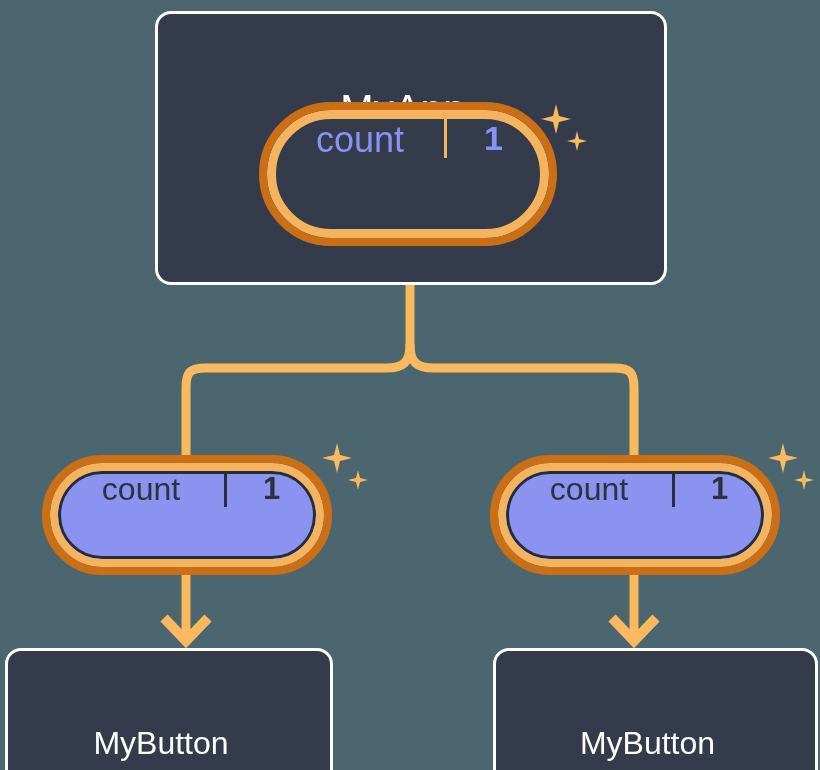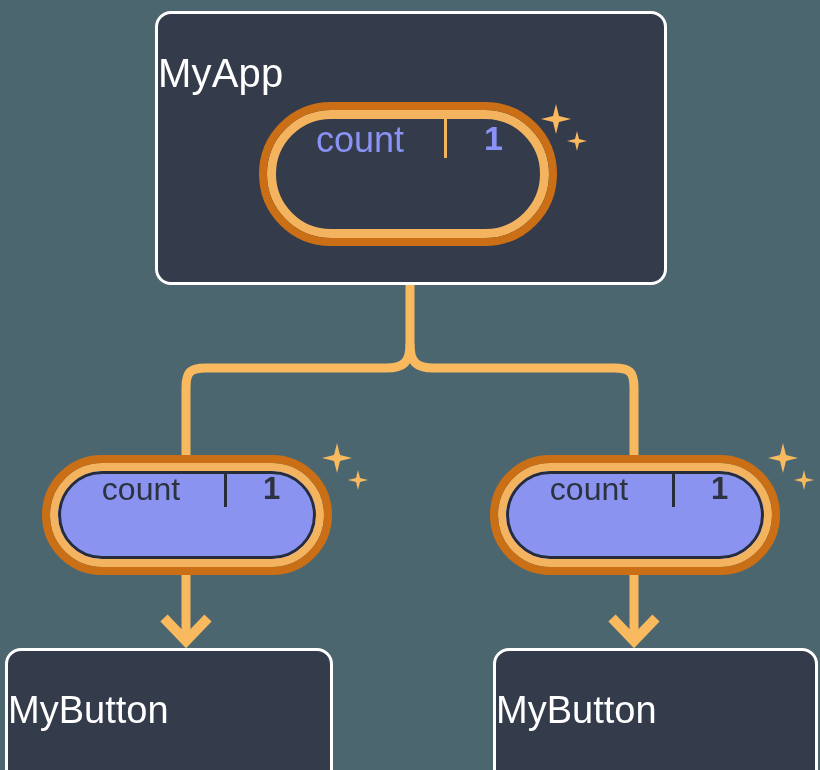--- a/index.html
+++ b/index.html
@@ -35,23 +35,24 @@
     position: absolute;
     box-sizing: border-box;
     background: #343b4a;
     border: 3px solid #ffffff;
     border-radius: 14px;
   }
   .card-title {
     position: absolute;
     left: 0;
     right: 16px;
-    text-align: left;
+    text-align: center;
     color: #ffffff;
     white-space: nowrap;
+    margin-top: 36px;
   }
 
   #card-myapp {
     left: 155px;
     top: 11px;
     width: 512px;
     height: 274px;
     border-radius: 16px;
   }
   #card-myapp .card-title {
@@ -61,21 +62,21 @@
   }
 
   .card-button {
     height: 145px;
     border-radius: 16px;
   }
   #card-btn-left  { left: 5px;   top: 648px; width: 328px; }
   #card-btn-right { left: 493px; top: 648px; width: 325px; }
   .card-button .card-title {
     top: 38px;
-    font-size: 38px;
+    font-size: 32px;
   }
 
   
   .pill-wrap {
     position: absolute;
   }
   .pill {
     position: relative;
     box-sizing: border-box;
     display: flex;

